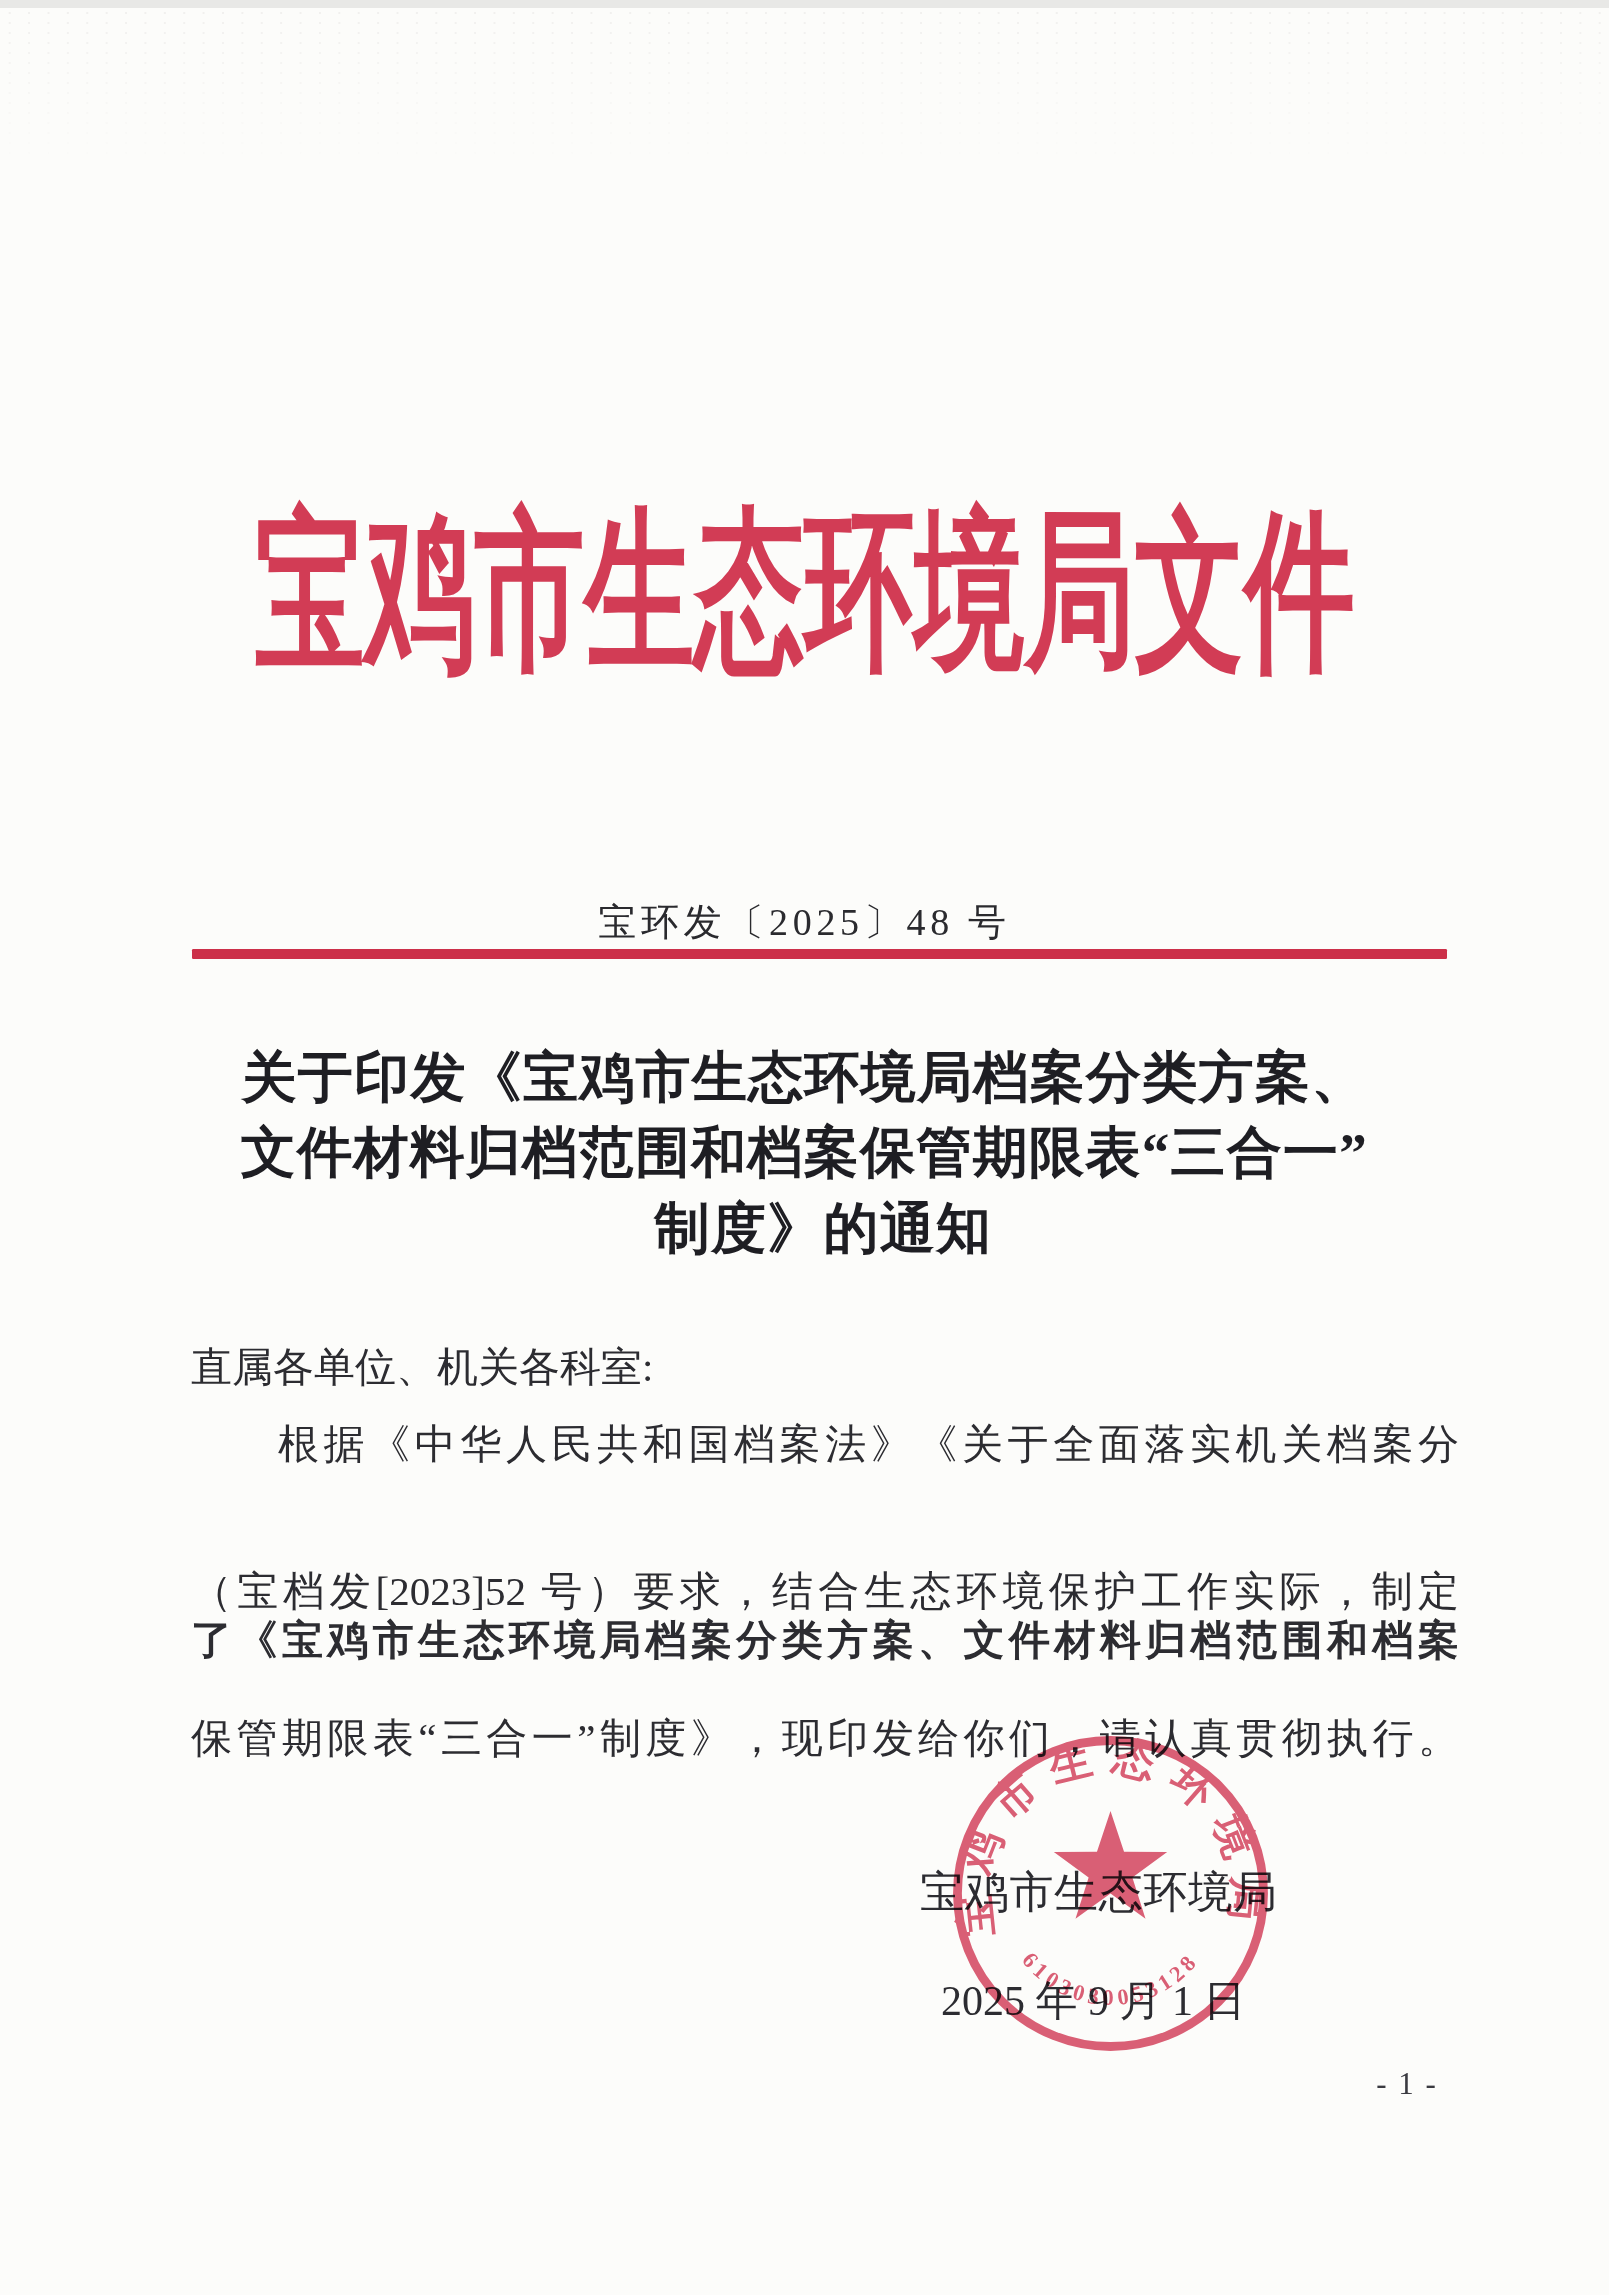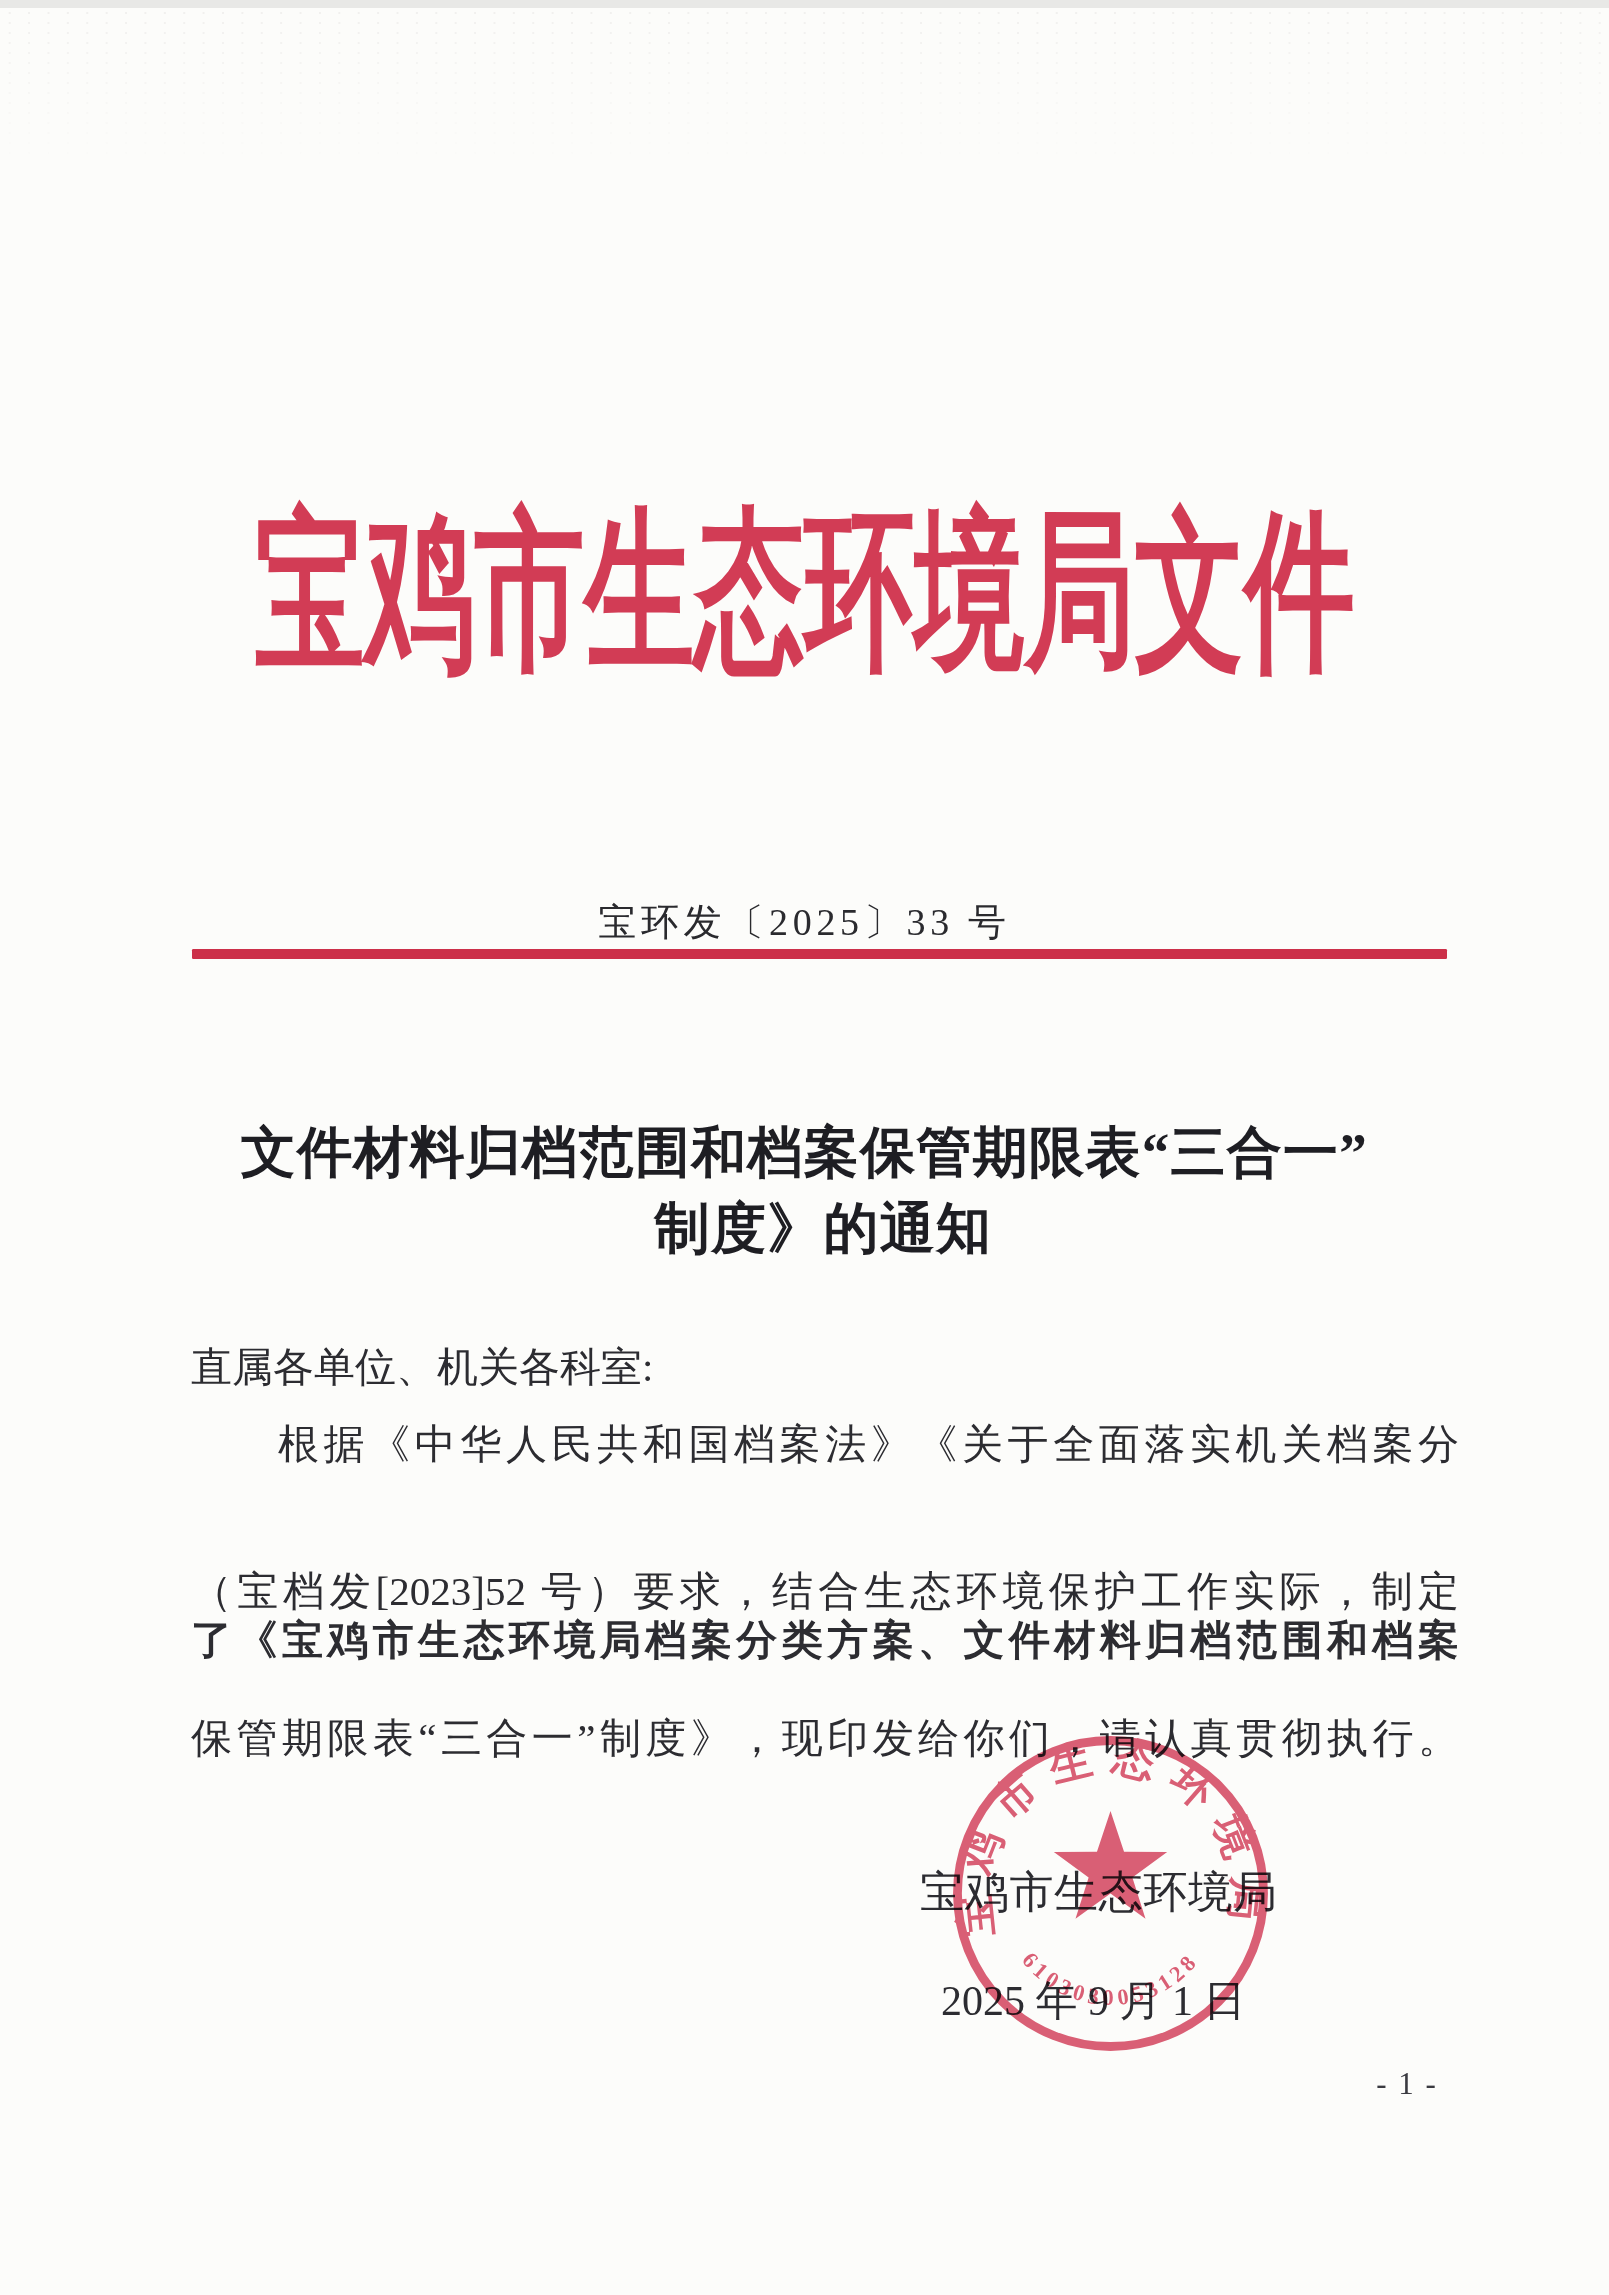--- a/index.html
+++ b/index.html
@@ -107,24 +107,25 @@
 </style>
 </head>
 <body>
 
 <div class="page">
 
   <div class="scan-noise"></div>
 
   <div class="masthead-title">宝鸡市生态环境局文件</div>
 
-  <div class="doc-number">宝环发〔2025〕33 号</div>
+  <div class="doc-number">宝环发〔2025〕48 号</div>
 
   <div class="red-rule"></div>
 
+  <div class="title-line title-1">关于印发《宝鸡市生态环境局档案分类方案、</div>
   <div class="title-line title-2">文件材料归档范围和档案保管期限表“三合一”</div>
   <div class="title-line title-3">制度》的通知</div>
 
   <div class="body-text salutation">直属各单位、机关各科室:</div>
 
   <div class="body-text body-just bl-0">根据《中华人民共和国档案法》《关于全面落实机关档案分</div>
   <div class="body-text body-just bl-2">（宝档发[2023]52 号）要求，结合生态环境保护工作实际，制定</div>
   <div class="body-text body-just bl-3">了《宝鸡市生态环境局档案分类方案、文件材料归档范围和档案</div>
   <div class="body-text body-just bl-4">保管期限表“三合一”制度》，现印发给你们，请认真贯彻执行。</div>
 

